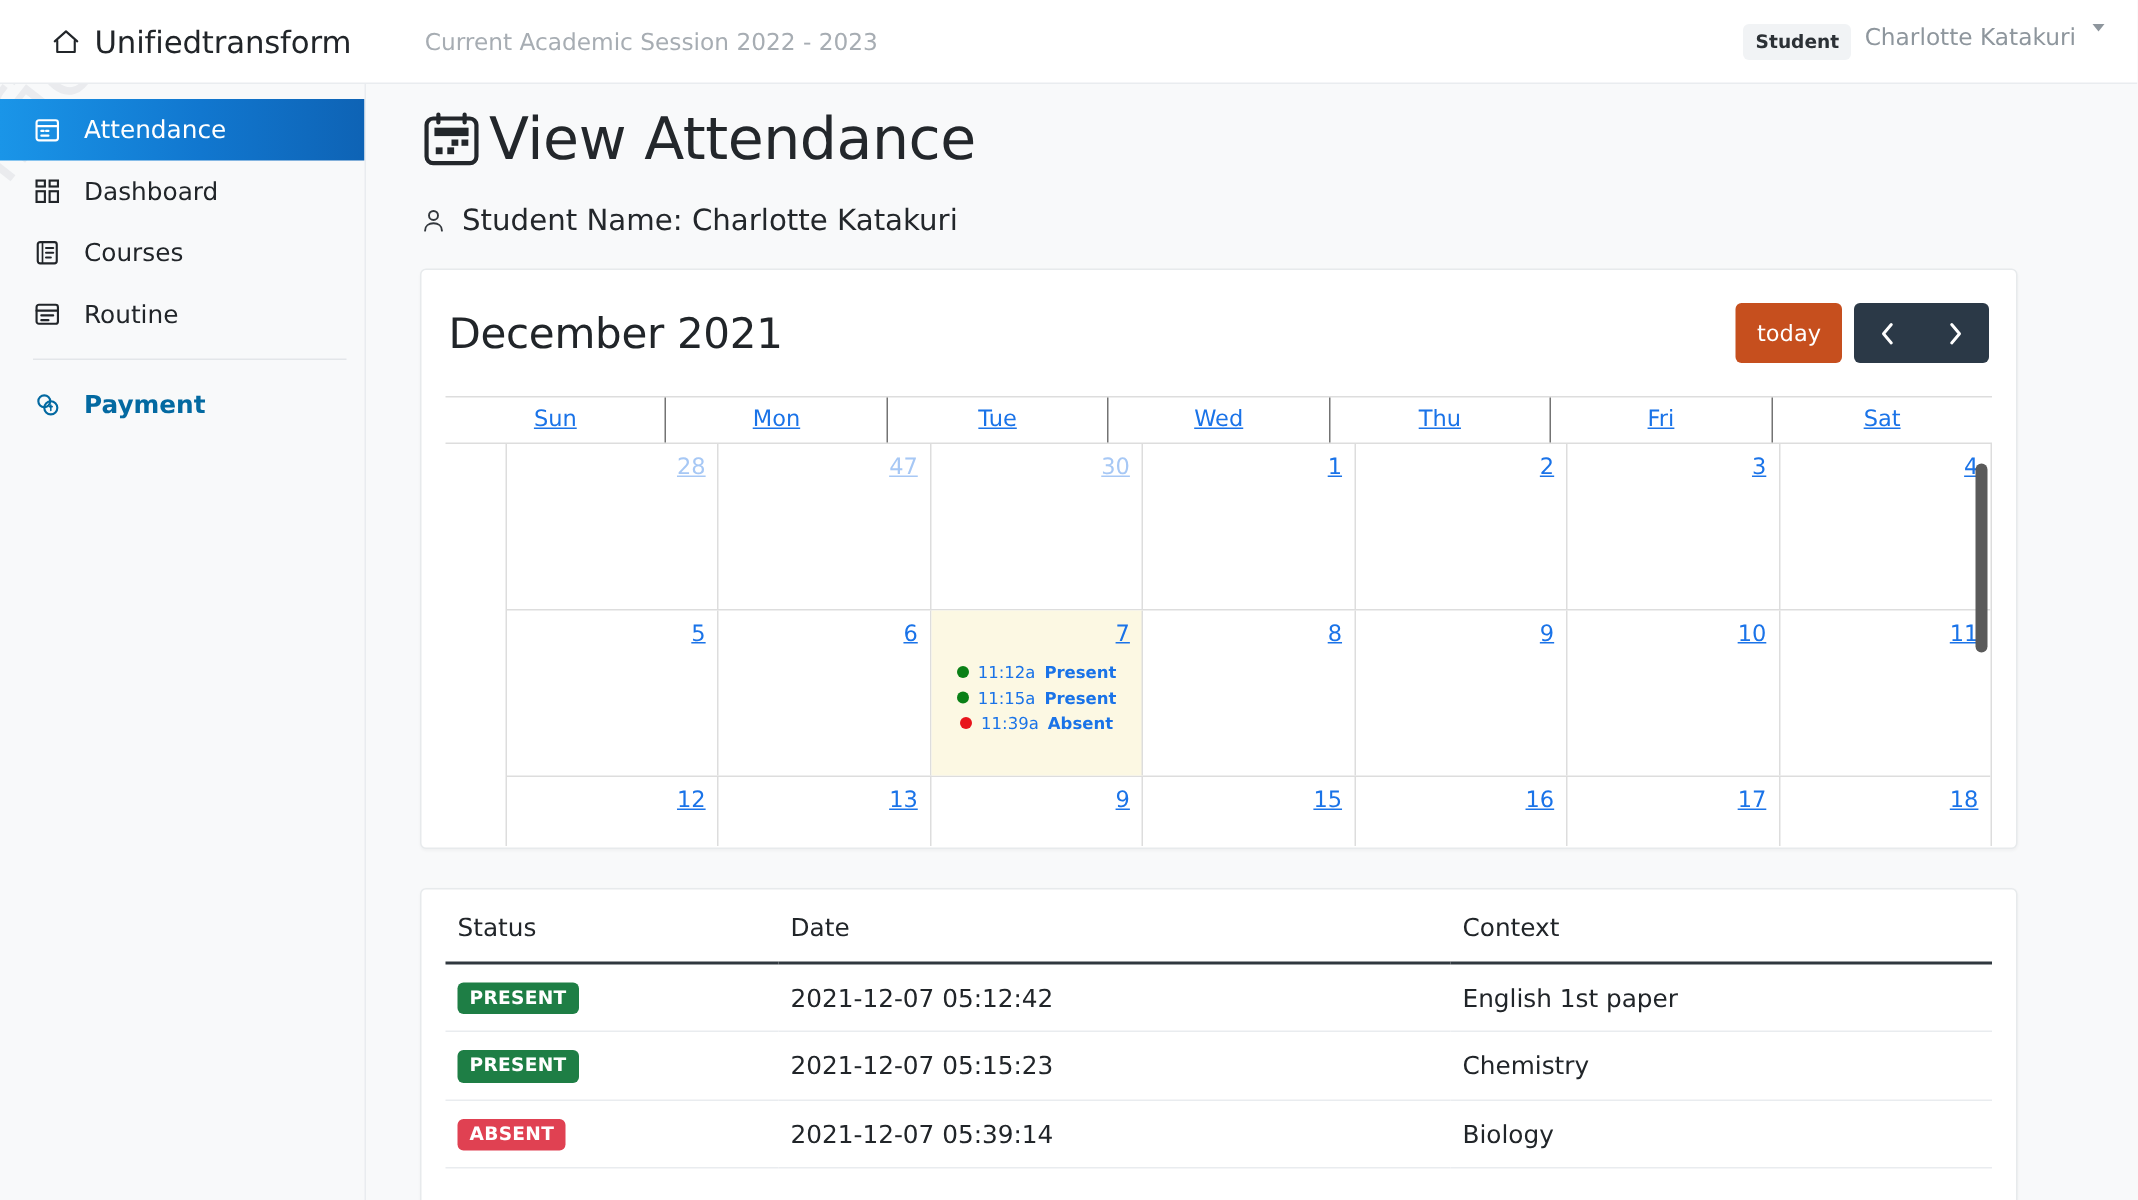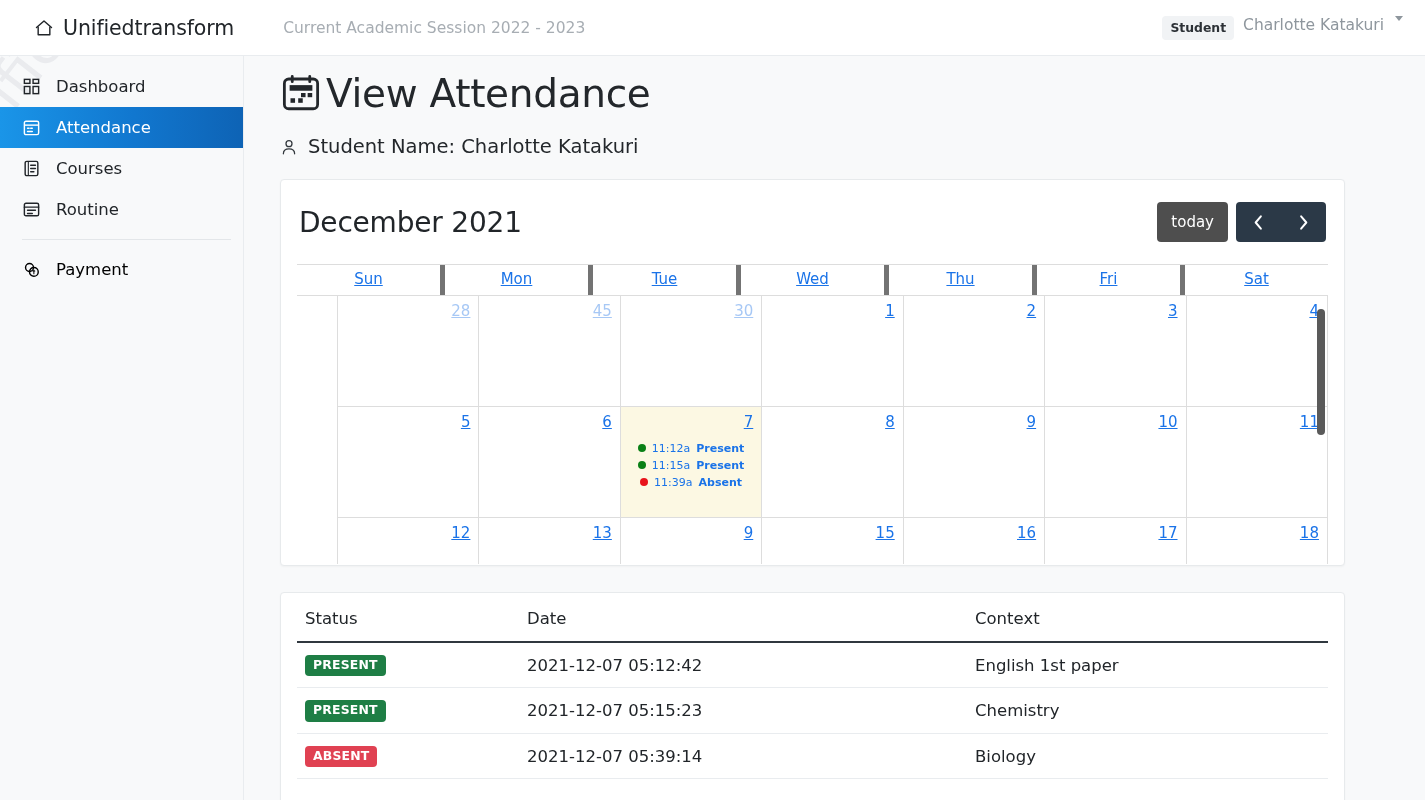--- a/index.html
+++ b/index.html
@@ -87,21 +87,21 @@
     color: #212529;
     font-size: 16.5px;
     cursor: pointer;
     z-index: 2;
   }
   .nav-item .ico { width: 19px; height: 19px; display: block; flex: 0 0 19px; }
   .nav-item.active {
     background: linear-gradient(90deg, #1a95e8 0%, #1177cf 55%, #0e63b5 100%);
     color: #ffffff;
   }
-  .nav-item.muted { color: #000000; }
+  .nav-item.muted { color: #0369a1; font-weight: bold; }
   .nav-sep {
     height: 1px;
     background: #e3e6e9;
     margin: 9px 12px 9px 22px;
   }
 
   
   .main {
     flex: 1;
     padding: 16px 80px 0 36px;
@@ -145,21 +145,21 @@
     height: 40px;
   }
   .cal-title {
     font-size: 28px;
     color: #212529;
     font-weight: normal;
     letter-spacing: -0.2px;
   }
   .cal-btns { margin-left: auto; display: flex; gap: 8px; }
   .btn-today {
-    background: #404040;
+    background: #c2410c;
     color: #ffffff;
     border: none;
     border-radius: 4px;
     font-size: 15px;
     padding: 0 14px;
     height: 40px;
     font-family: inherit;
     cursor: default;
     opacity: 0.92;
   }
@@ -193,21 +193,21 @@
     margin-left: 40px;
   }
   .cal-head-row { display: flex; border-top: 1px solid #dddddd; border-bottom: 1px solid #dddddd; }
   .cal-head-cell {
     flex: 1 1 0;
     text-align: center;
     padding: 5px 0 7px;
     font-size: 15px;
     color: #1a73e8;
     text-decoration: underline;
-    border-right: 5px solid #737373;
+    border-right: 1px solid #737373;
     cursor: pointer;
   }
   .cal-head-cell:last-child { border-right: none; }
   .cal-body { position: relative; }
   .cal-row {
     display: flex;
     border-bottom: 1px solid #dddddd;
     min-height: 111px;
   }
   .cal-cell {
@@ -308,41 +308,41 @@
     <span class="user-name">Charlotte Katakuri</span>
     <span class="caret"></span>
   </div>
 </div>
 
 <div class="shell">
 
   <nav class="sidebar">
     <div class="watermark">Unifiedtransform</div>
 
+    <div class="nav-item active">
+      <span class="ico">
+        <svg viewBox="0 0 24 24" fill="none" stroke="currentColor" stroke-width="1.8">
+          <rect x="3" y="4" width="18" height="17" rx="2"></rect>
+          <path d="M3 9h18"></path>
+          <path d="M7 13h2M11 13h2M7 17h6" stroke-linecap="round"></path>
+        </svg>
+      </span>
+      <span>Attendance</span>
+    </div>
+
     <div class="nav-item">
       <span class="ico">
         <svg viewBox="0 0 24 24" fill="none" stroke="currentColor" stroke-width="1.8">
           <rect x="3" y="3" width="7" height="5"></rect>
             <rect x="14" y="3" width="7" height="5"></rect>
           <rect x="3" y="12" width="7" height="9"></rect>
             <rect x="14" y="12" width="7" height="9"></rect>
         </svg>
       </span>
       <span>Dashboard</span>
-    </div>
-
-    <div class="nav-item active">
-      <span class="ico">
-        <svg viewBox="0 0 24 24" fill="none" stroke="currentColor" stroke-width="1.8">
-          <rect x="3" y="4" width="18" height="17" rx="2"></rect>
-          <path d="M3 9h18"></path>
-          <path d="M7 13h2M11 13h2M7 17h6" stroke-linecap="round"></path>
-        </svg>
-      </span>
-      <span>Attendance</span>
     </div>
 
     <div class="nav-item">
       <span class="ico">
         <svg viewBox="0 0 24 24" fill="none" stroke="currentColor" stroke-width="1.8">
           <rect x="4" y="3" width="16" height="18" rx="2"></rect>
           <path d="M8 3v18" stroke-width="1.4"></path>
           <path d="M11 8h6M11 12h6M11 16h4" stroke-linecap="round"></path>
         </svg>
       </span>
@@ -434,21 +434,21 @@
         <div class="cal-head-cell">Sat</div>
       </div>
 
       <div class="cal-scroll">
         <div class="cal-body" id="cal-body">
             <div class="cal-row">
               <div class="cal-cell">
                 <span class="daynum other">28</span>
               </div>
               <div class="cal-cell">
-                <span class="daynum other">45</span>
+                <span class="daynum other">47</span>
               </div>
               <div class="cal-cell">
                 <span class="daynum other">30</span>
               </div>
               <div class="cal-cell">
                 <span class="daynum">1</span>
               </div>
               <div class="cal-cell">
                 <span class="daynum">2</span>
               </div>

